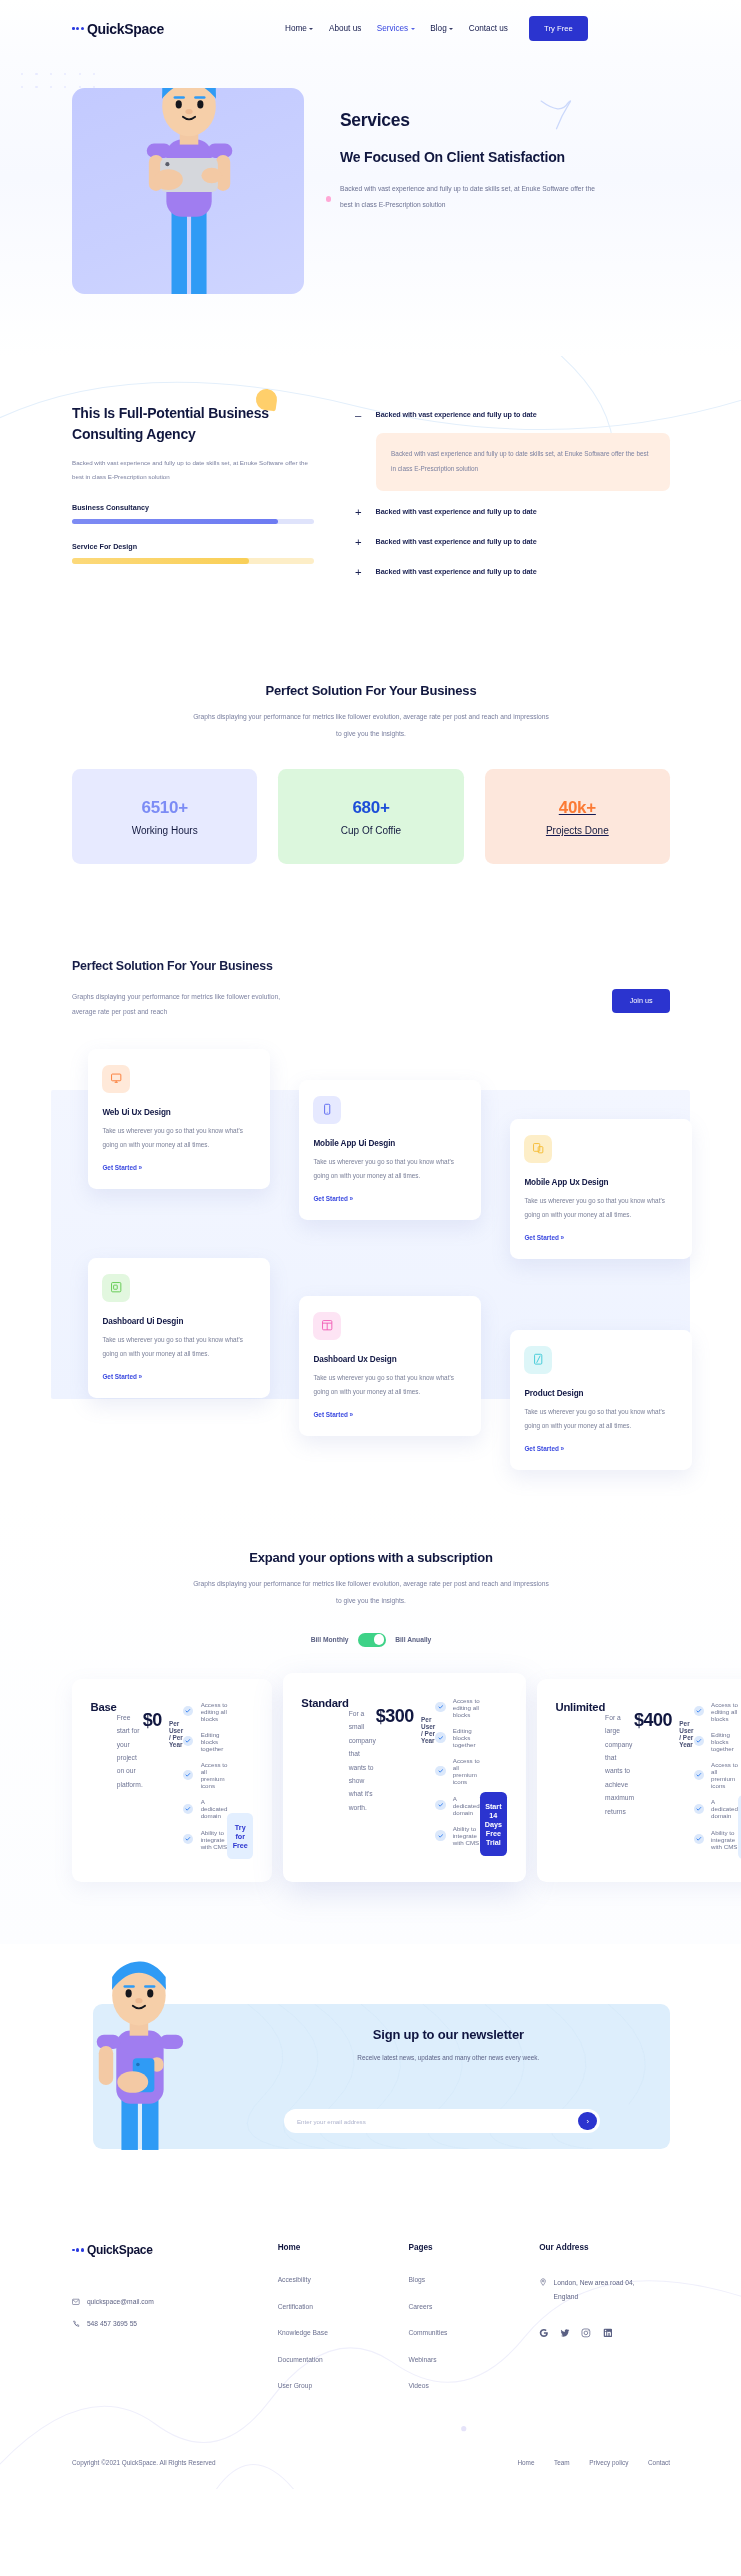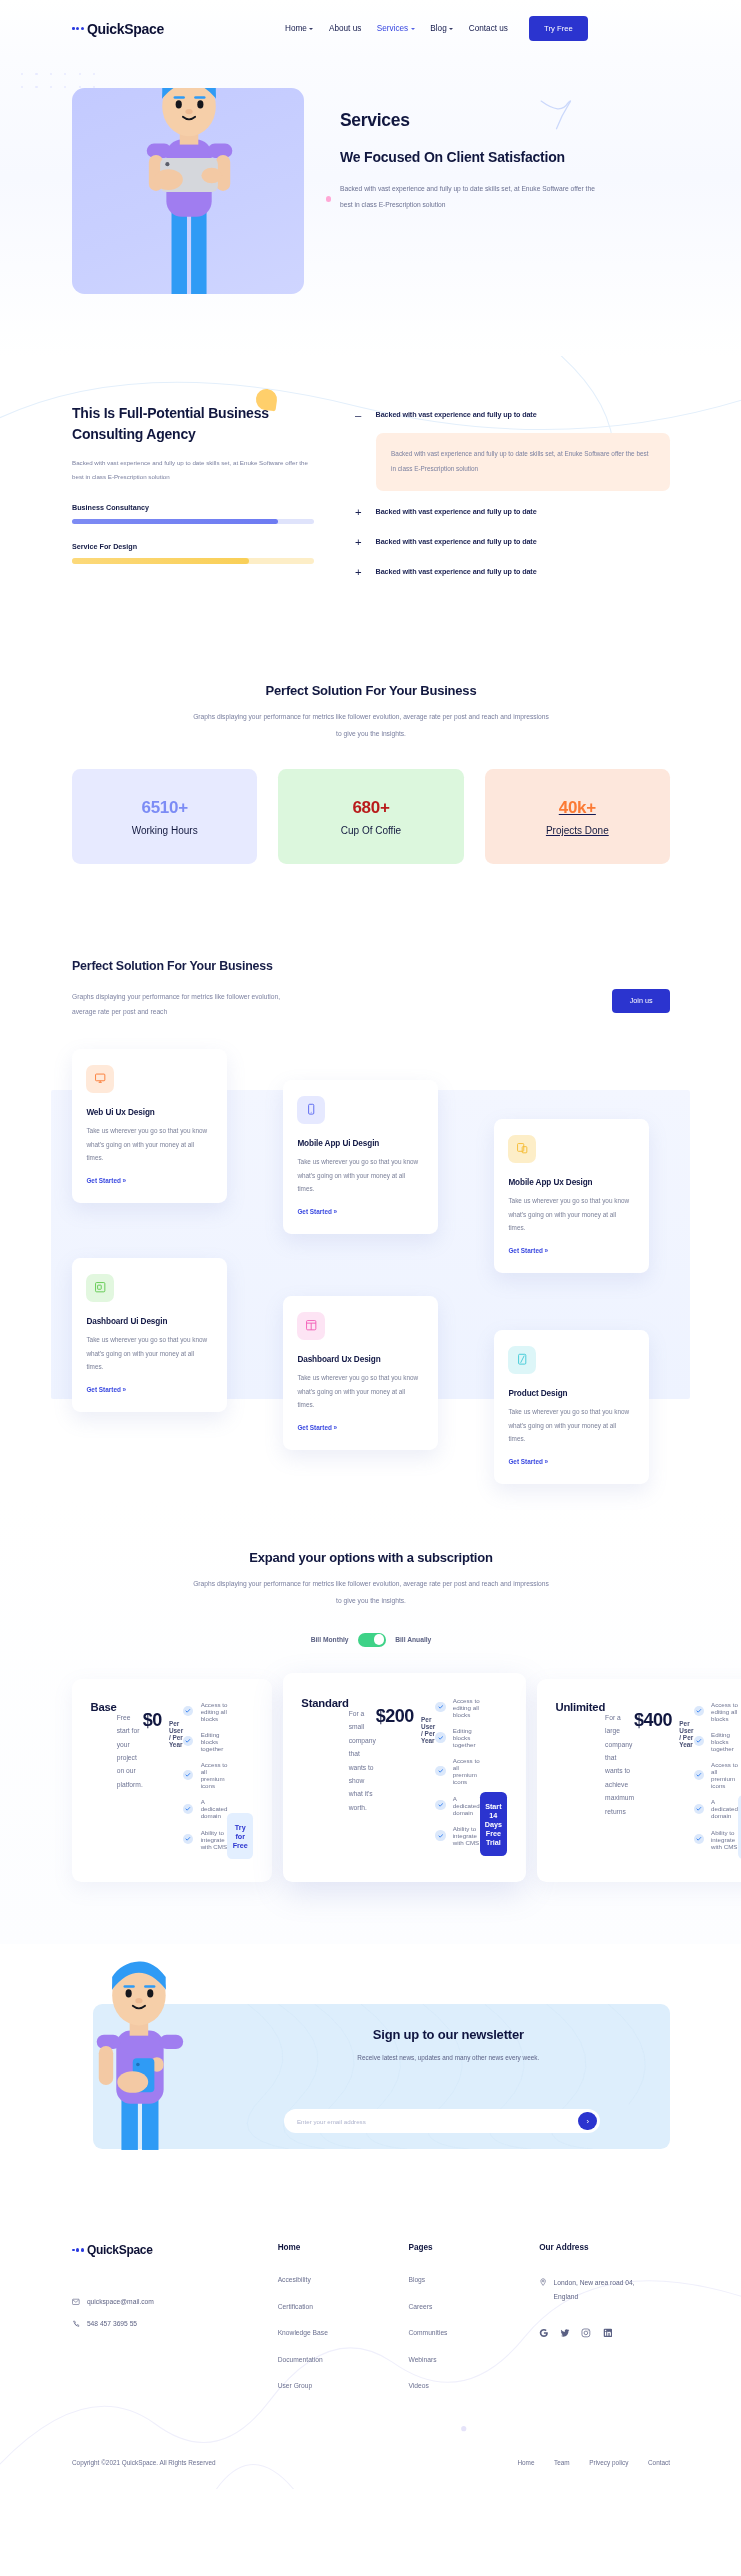--- a/index.html
+++ b/index.html
@@ -89,35 +89,35 @@
   .stats { padding: 49px 0 57px; background:#fff; }
   .sec-title { font-size: 13px; font-weight: bold; text-align:center; color:#11173f; letter-spacing:-0.2px;}
   .sec-sub { font-size: 6.7px; color:#787e9e; text-align:center; line-height: 2.5; margin-top: 11.3px; }
   .stat-row { display:flex; gap: 21px; margin-top: 27px; justify-content: space-between; }
   .stat-card { flex:1; border-radius: 8.2px; height: 95px; display:flex; flex-direction:column;
      align-items:center; justify-content:center; gap: 7.2px; }
   .stat-num { font-size: 17px; font-weight: bold; letter-spacing:-0.3px;}
   .stat-lbl { font-size: 10px; color:#13193f; }
   .sc1 { background:#e7eaff; } .sc1 .stat-num { color:#7c8cf5; }
   .sc2 { background:#fdf0d2; } .sc2 .stat-num { color:#f9c249; }
-  .sc3 { background:#dcf7dd; } .sc3 .stat-num { color:#b91c1c; }
+  .sc3 { background:#dcf7dd; } .sc3 .stat-num { color:#1d4ed8; }
   .sc4 { background:#fde7dc;text-decoration:underline; } .sc4 .stat-num { color:#fb7a34; }
 
   
   .services { padding: 36px 0 57px; background: #fff; position:relative; }
   .services-head { display:flex; align-items:flex-end; justify-content:space-between; }
   .services-head h2 { font-size: 12.4px; font-weight: bold; line-height:1.6; color:#171d47; letter-spacing:-0.2px;}
   .services-head p { font-size: 6.7px; color:#7d82a1; line-height: 2.35; margin-top: 11.3px; max-width: 222px;}
   .btn-join { background:#2b34cf; color:#fff; border:none; font-size:7.2px; padding: 7.7px 17.5px;
      border-radius: 4.1px; cursor:pointer; font-family:inherit; margin-bottom: 7.2px;}
   .svc-zone { position:relative; margin-top: 29px; height: 392px; }
   .svc-bg { position:absolute; left: -20.6px; top: 41px; width: 639px; height: 309px;
      background: linear-gradient(180deg,#f3f6ff 0%, #eef3ff 100%); border-radius: 2.1px; }
-  .svc-card { position:absolute; width: 155px; background:#fff; border-radius: 8.2px; padding: 15.5px 14.4px 17.5px;
-     box-shadow: 0 7.2px 20.6px rgba(120,135,200,.14); }
+  .svc-card { position:absolute; width: 182px; background:#fff; border-radius: 8.2px; padding: 15.5px 14.4px 17.5px;
+     box-shadow: 0 7.2px 20.6px rgba(120,135,200,.14); margin-left: 16px; }
   .svc-ico { width: 28px; height: 28px; border-radius: 7.2px; display:flex; align-items:center; justify-content:center; }
   .svc-name { font-size: 8.2px; font-weight: bold; color:#121845; margin-top: 15.5px; letter-spacing:-0.1px;}
   .svc-desc { font-size: 6.4px; color:#7b8099; line-height: 2.1; margin-top: 7.2px; }
   .svc-link { font-size: 6.4px; font-weight: bold; color:#3a49e0; margin-top: 12.4px; display:inline-block; cursor:pointer;}
 
   
   .pricing { padding: 52px 0 62px; background: linear-gradient(180deg,#ffffff,#fcfdff); }
   .toggle-row { display:flex; align-items:center; justify-content:center; gap: 9.3px; margin-top: 23px; }
   .toggle-lbl { font-size: 6.7px; font-weight: bold; color:#5b6183; }
   .switch { width: 28px; height: 14px; border-radius: 10.3px; background:#3ed287; position:relative; cursor:pointer; }
@@ -441,21 +441,21 @@
               </span>
               <span class="feat-txt">Ability to integrate with CMS</span>
             </div>
           </div>
           <button class="plan-btn light">Try for Free</button>
         </div>
         <div class="price-card featured">
           <div class="plan-name">Standard</div>
           <div class="plan-desc">For a small company that wants to show what it's worth.</div>
           <div class="plan-price-row">
-            <span class="plan-price">$200</span>
+            <span class="plan-price">$300</span>
             <span class="plan-per">Per User / Per Year</span>
           </div>
           <div class="plan-hr"></div>
           <div>
             <div class="feat">
               <span class="feat-check">
                 <svg width="5.7" height="5.7" viewBox="0 0 12 12">
                   <path d="M2 6.3 L4.6 8.8 L10 3.2" stroke="#2f7ef0" stroke-width="1.9" fill="none" stroke-linecap="round" stroke-linejoin="round"></path>
                 </svg>
               </span>

